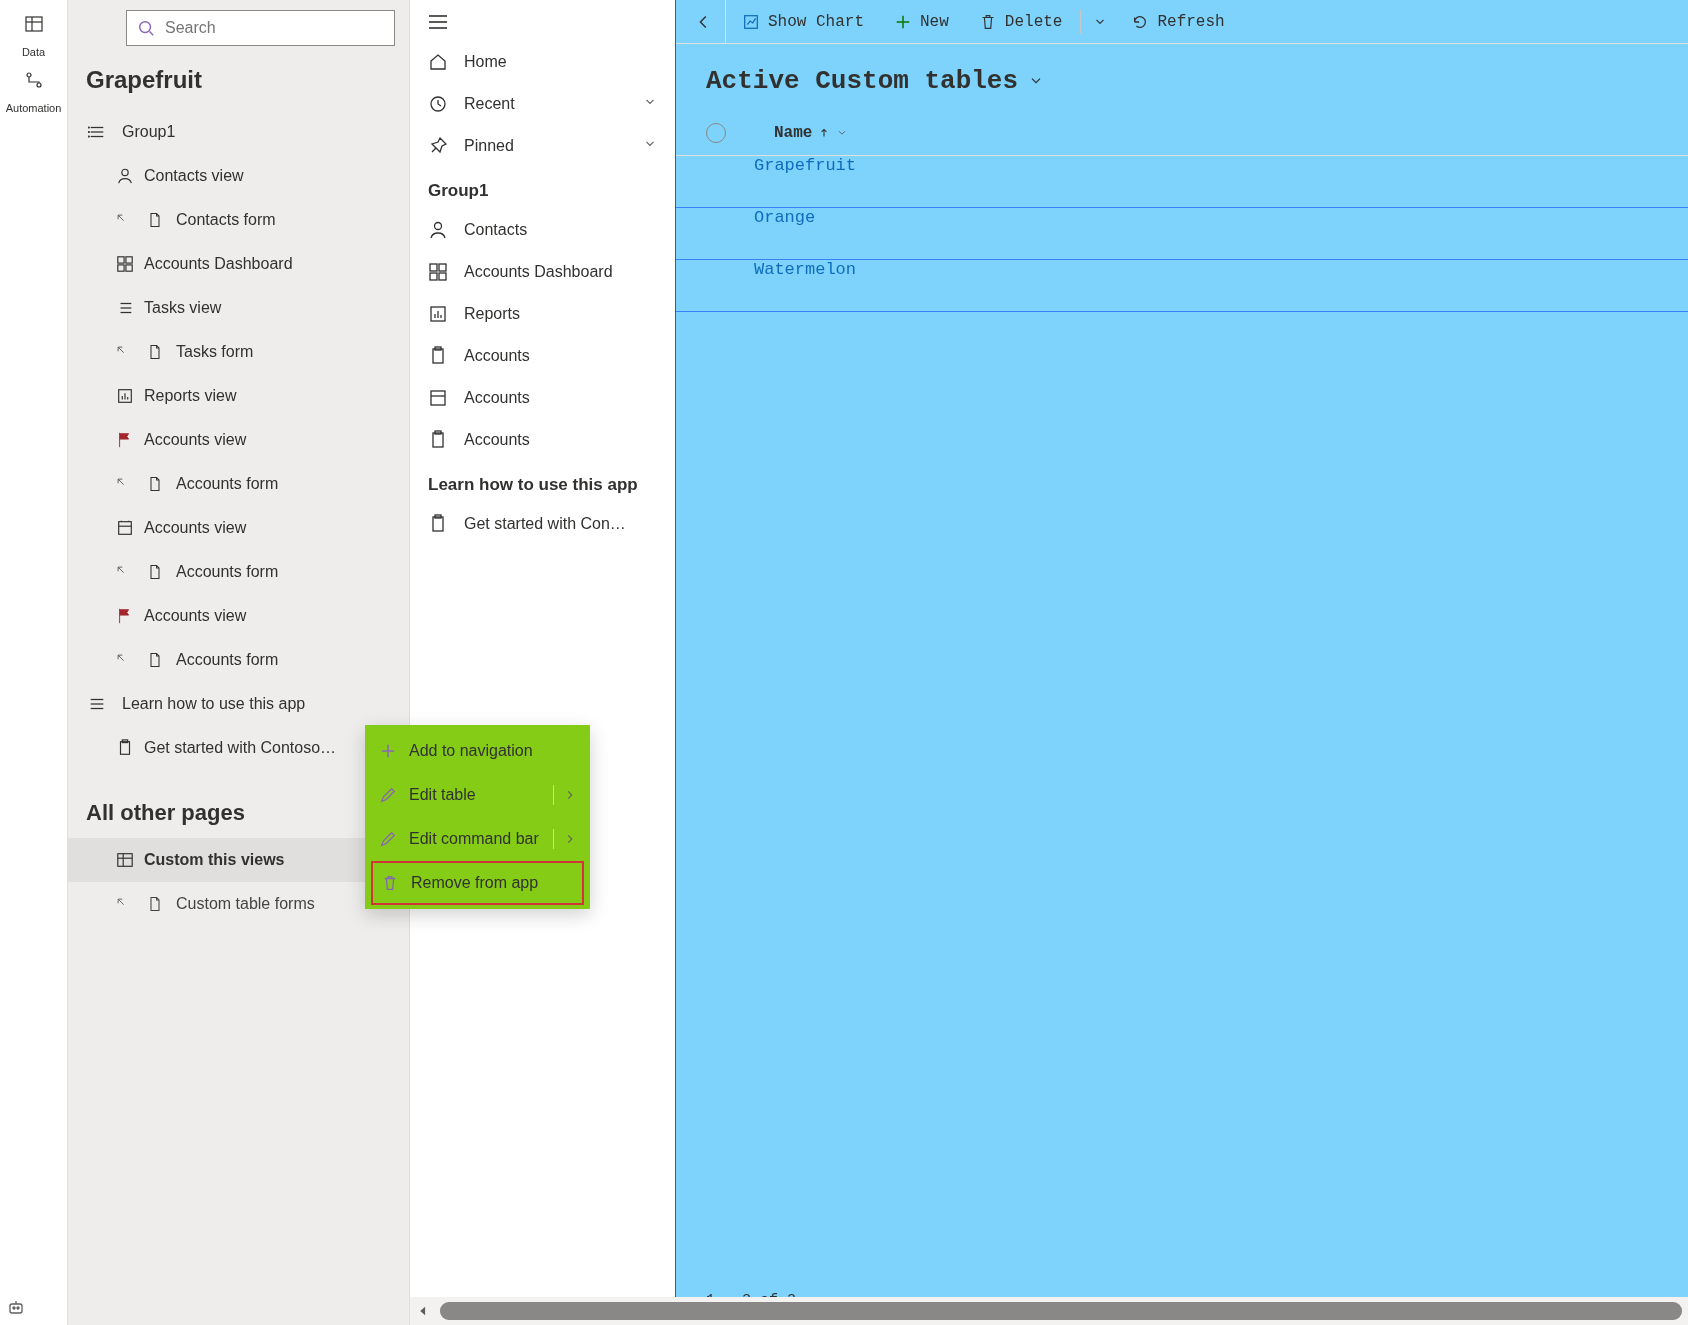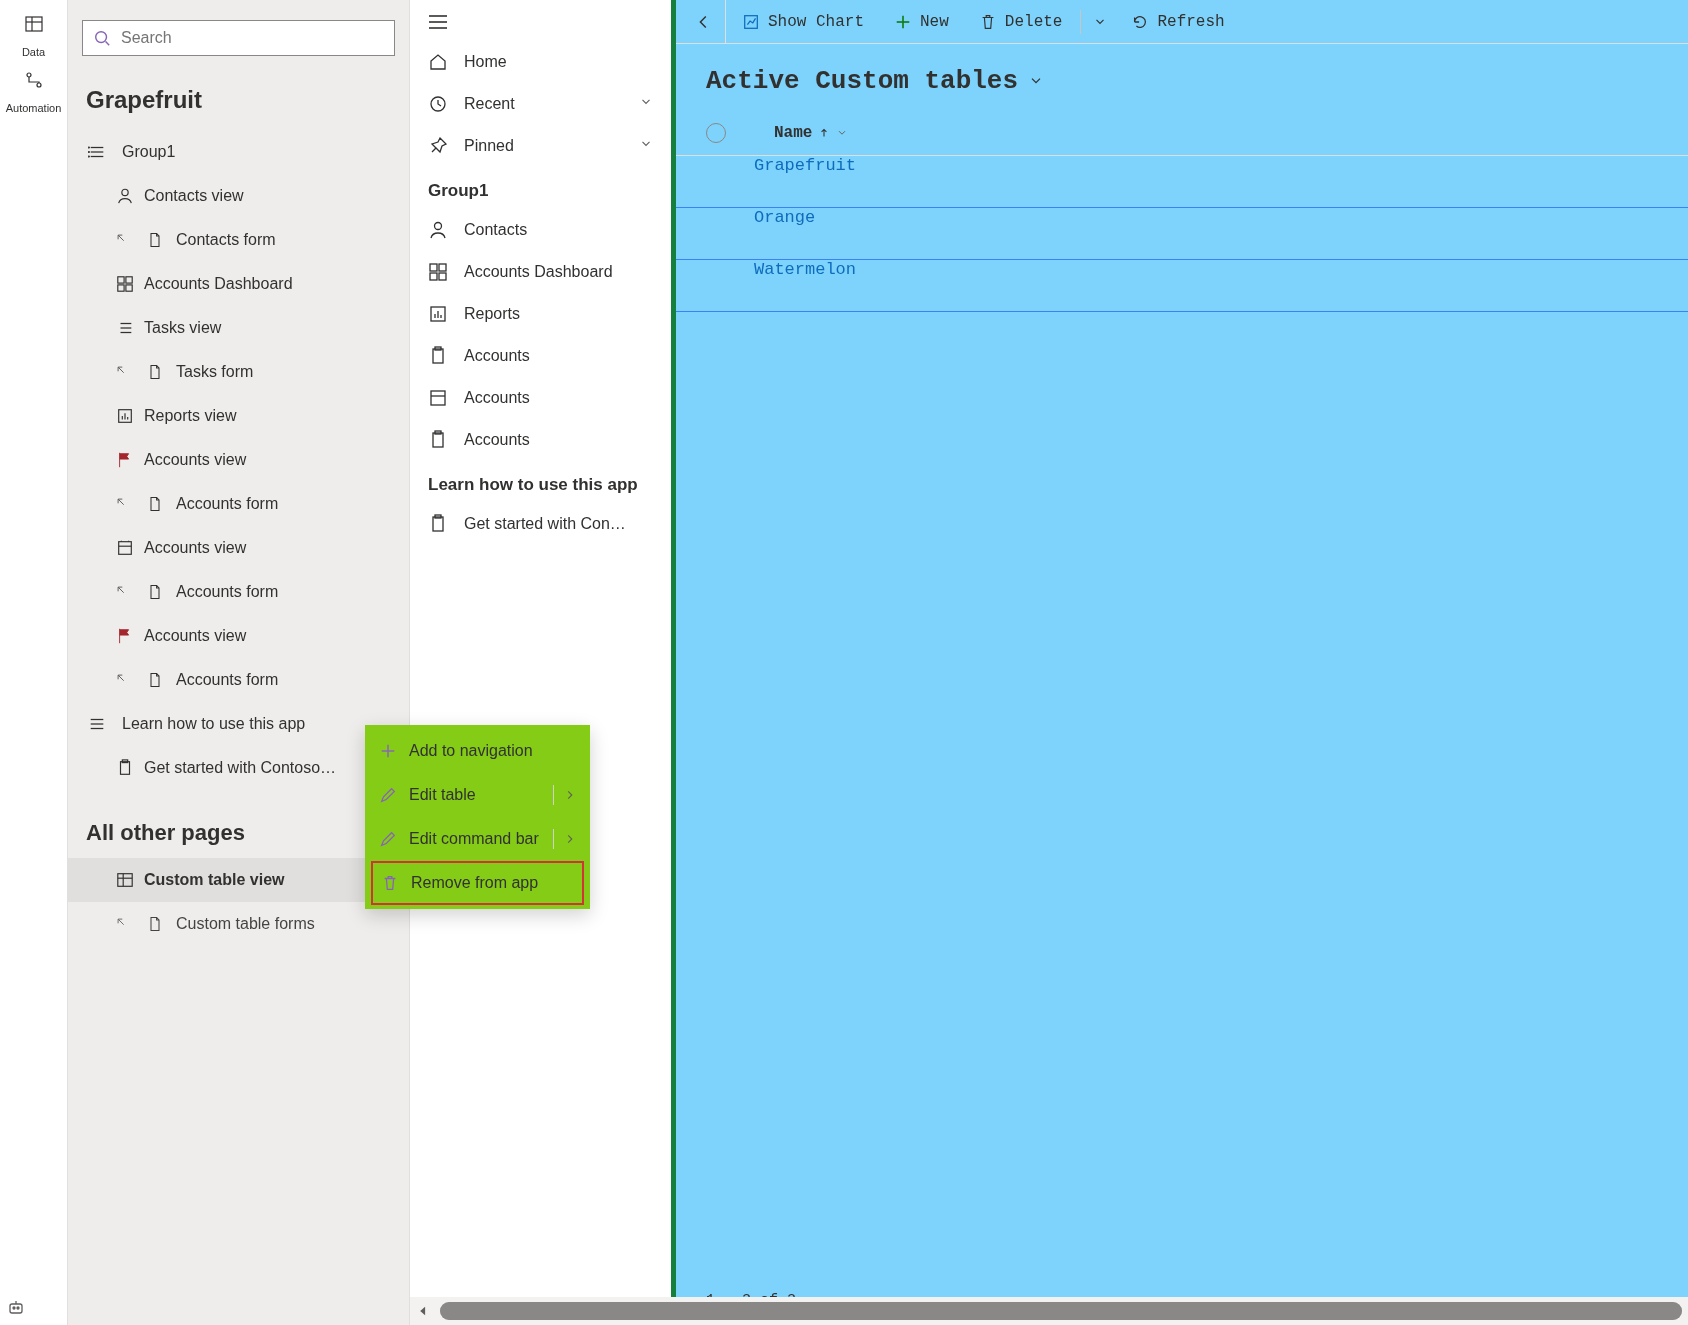--- a/index.html
+++ b/index.html
@@ -36,21 +36,21 @@
 }
 .nav-pane {
   width: 342px;
   background: #eeedec;
   border-right: 1px solid #e1dfdd;
   display: flex;
   flex-direction: column;
   overflow-y: auto;
   position: relative;
 }
-.search-wrap { padding: 20px 14px; }
+.search-wrap { padding: 10px 14px; margin-left: 44px; }
 .search-box {
   display: flex;
   align-items: center;
   height: 36px;
   border: 1px solid #8a8886;
   background: #fff;
   padding: 0 10px;
   gap: 10px;
 }
 .search-box input {
@@ -83,21 +83,21 @@
 .section-title {
   font-size: 22px;
   font-weight: 600;
   padding: 30px 18px 12px;
 }
 .more-dots { margin-left:auto; color:#605e5c; letter-spacing:2px;}
 
 .middle-pane {
   width: 266px;
   background: #fff;
-  border-right: 5px solid #15803d;
+  border-right: 1px solid #15803d;
   display:flex;
   flex-direction:column;
   padding-top: 6px;
 }
 .hamburger { padding:8px 18px; cursor:pointer;}
 .mid-item {
   display:flex;
   align-items:center;
   height:42px;
   padding:0 18px;
@@ -407,21 +407,21 @@
   <div class="section-title">All other pages</div>
 
   <div class="nav-subitem selected" style="padding-left:48px; background:#e1dfdd;">
     <span class="subiconwrap">
         <svg width="18" height="18" viewBox="0 0 20 20" fill="none" stroke="#323130" stroke-width="1.3">
           <rect x="2" y="3" width="16" height="14"></rect>
           <line x1="2" y1="8" x2="18" y2="8"></line>
           <line x1="8" y1="3" x2="8" y2="17"></line>
         </svg>
       </span>
-    <span style="font-weight:600;">Custom table view</span>
+    <span style="font-weight:600;">Custom this views</span>
     <span class="more-dots">···</span>
   </div>
   <div class="nav-subitem sub2" style="opacity:.9;">
     <span class="arrowlink">
         <svg width="14" height="14" viewBox="0 0 20 20" fill="none" stroke="#605e5c" stroke-width="1.4">
           <path d="M3 3h6M3 3v6M3 3l8 8"></path>
         </svg>
       </span>
     <span class="subiconwrap">
         <svg width="16" height="16" viewBox="0 0 20 20" fill="none" stroke="#323130" stroke-width="1.3">

